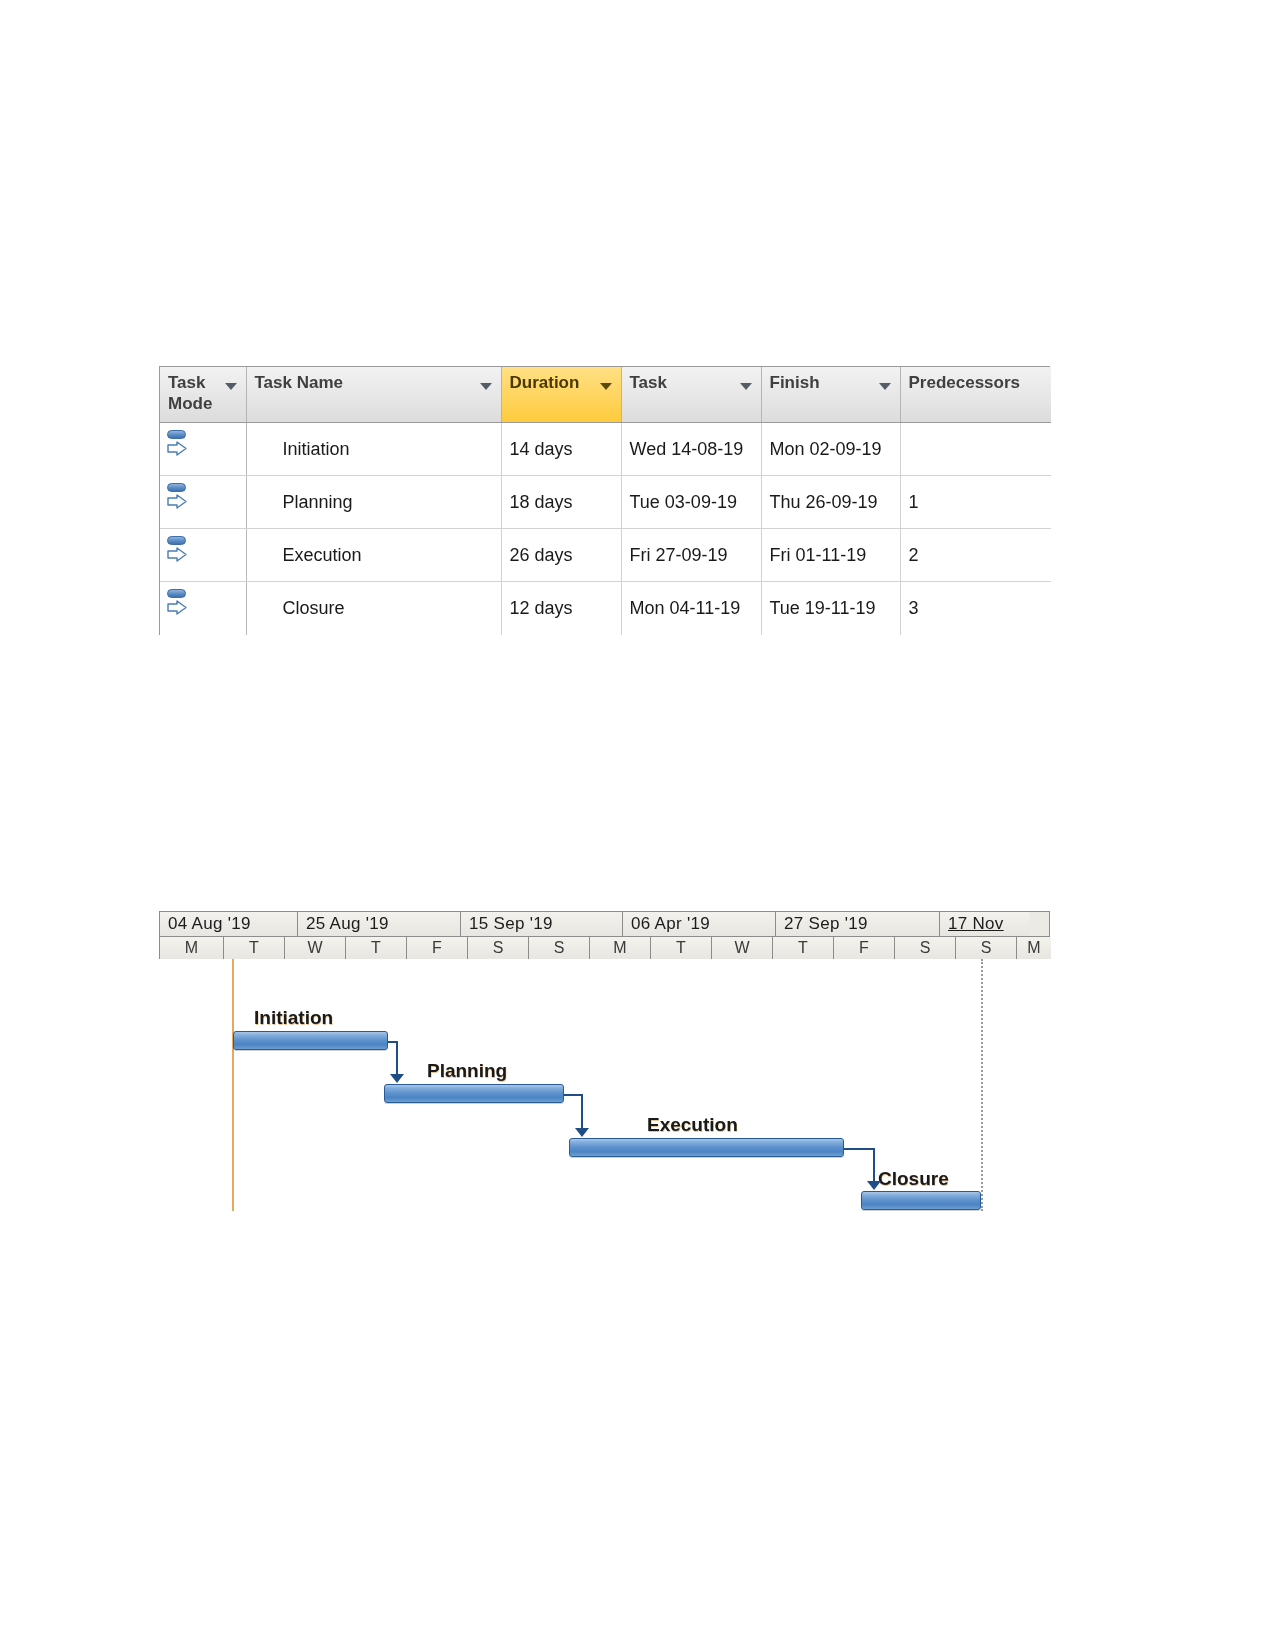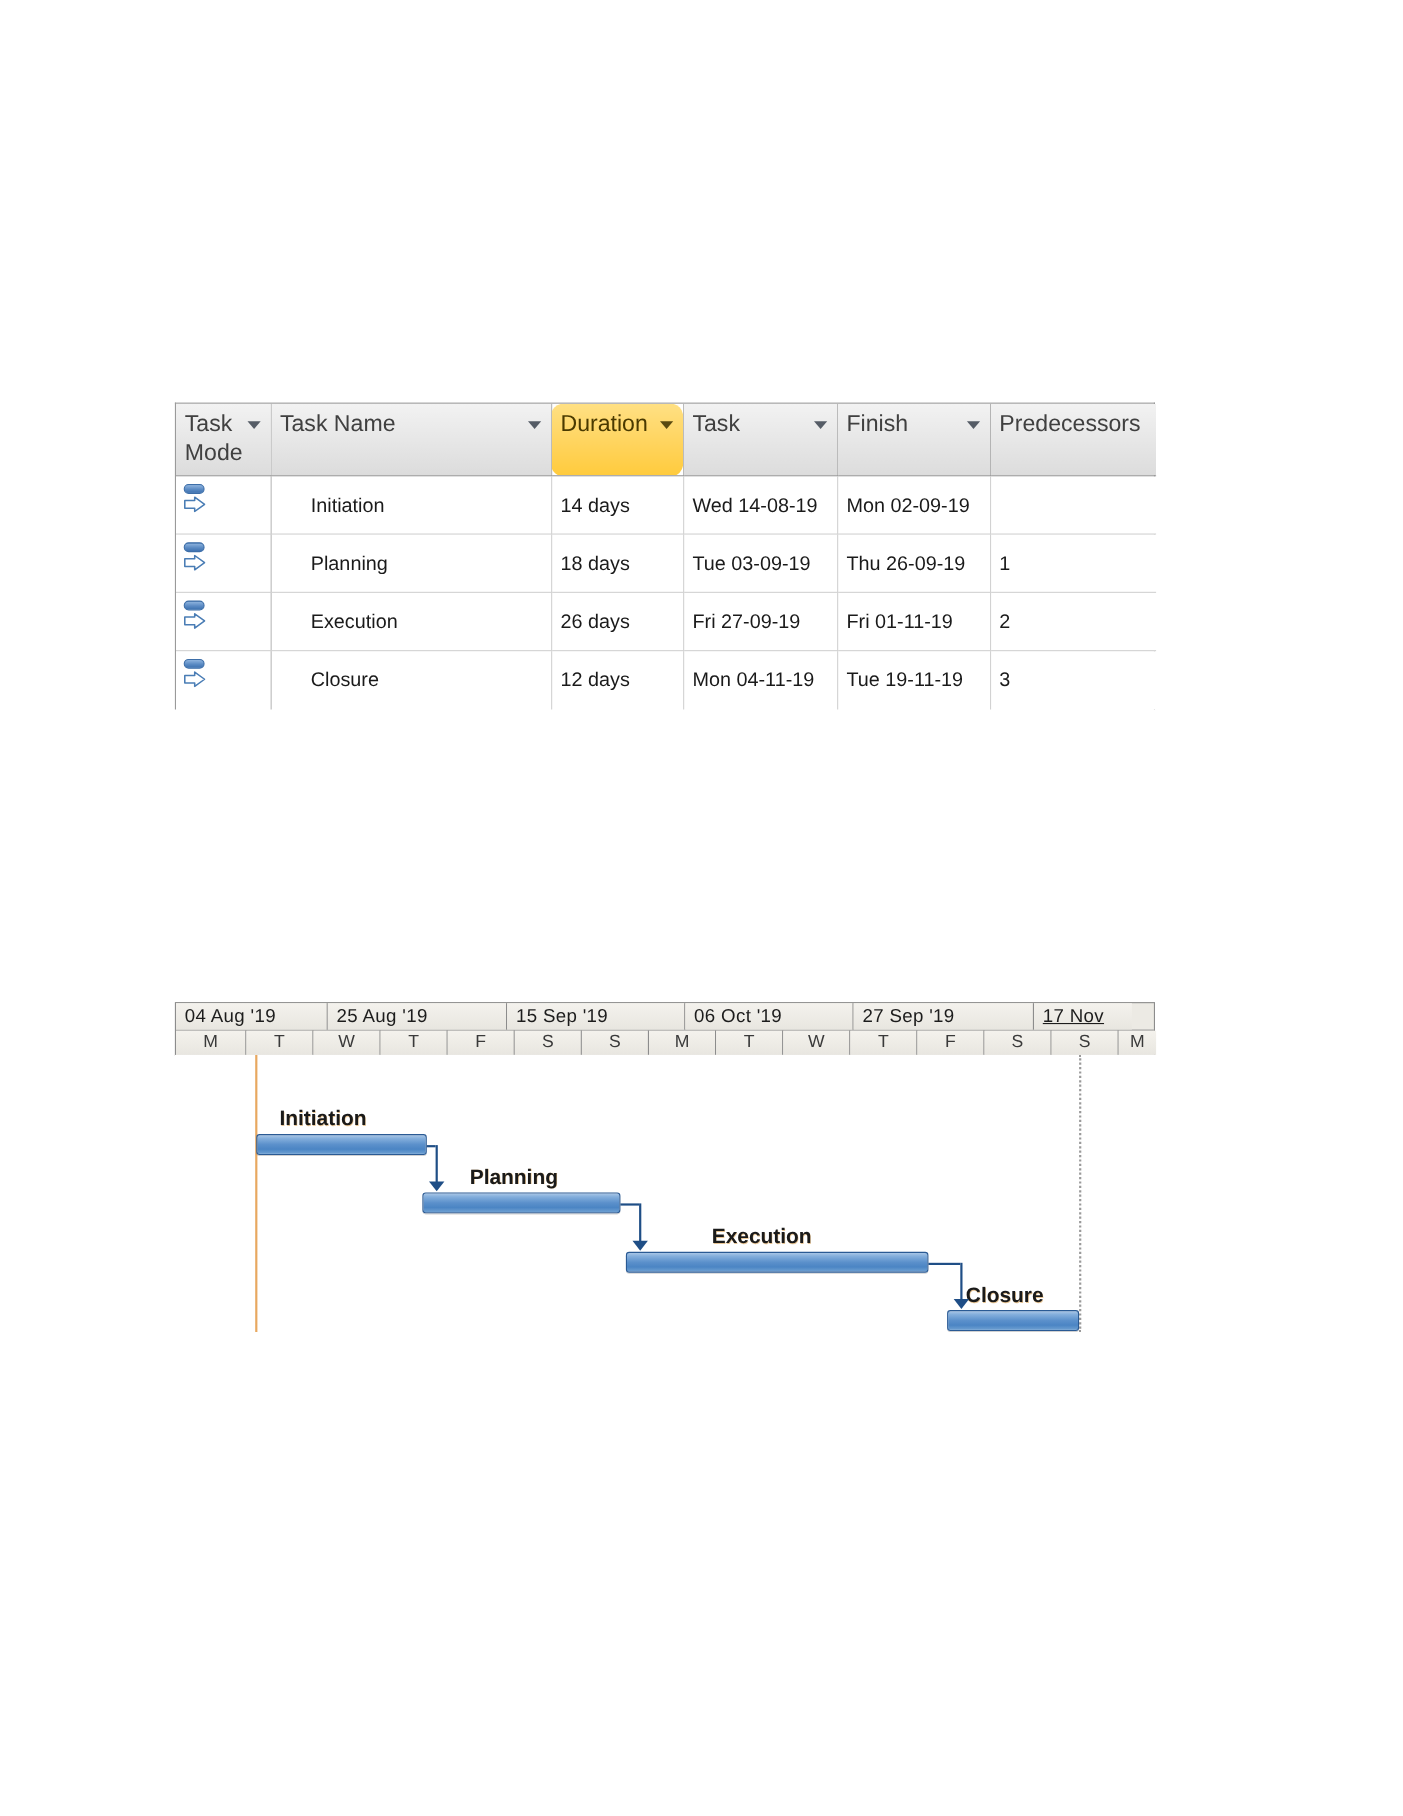--- a/index.html
+++ b/index.html
@@ -44,31 +44,30 @@
   table.task-table col.c-finish { width: 139px; }
   table.task-table col.c-pred   { width: 151px; }
 
   table.task-table thead th {
     background: linear-gradient(to bottom, #f2f2f2 0%, #e6e6e6 55%, #dcdcdc 100%);
     border-right: 1px solid #b4b4b4;
     border-bottom: 1px solid #9a9a9a;
     padding: 6px 8px 8px 8px;
     text-align: left;
     vertical-align: top;
-    font-weight: normal;
-    font-size: 21px;
+    font-weight: bold;
+    font-size: 17px;
     color: #404040;
     height: 44px;
     position: relative;
     box-sizing: border-box;
   }
   table.task-table thead th.dur-head {
     background: linear-gradient(to bottom, #ffe083 0%, #ffd45e 55%, #ffcb3d 100%);
     color: #4a3a00;
-    border-radius: 11px;
   }
   table.task-table thead th:last-child { border-right: none; }
 
   .hdr-label { display:block; line-height: 1.22; }
 
   .filter-arrow {
     position: absolute;
     right: 9px;
     top: 16px;
     width: 0; height: 0;
@@ -343,21 +342,21 @@
     </table>
   </div>
 
   <div class="gantt">
 
     <div class="gantt-head">
       <div class="tier tier-top" id="tier-top">
           <div class="tcell" style="width: 138px;">04 Aug '19</div>
           <div class="tcell" style="width: 163px;">25 Aug '19</div>
           <div class="tcell" style="width: 162px;">15 Sep '19</div>
-          <div class="tcell" style="width: 153px;">06 Oct '19</div>
+          <div class="tcell" style="width: 153px;">06 Apr '19</div>
           <div class="tcell" style="width: 164px;">27 Sep '19</div>
           <div class="tcell" style="width: 89px; text-decoration: underline;">17 Nov</div>
         </div>
       <div class="tier tier-bot" id="tier-bot">
           <div class="tcell" style="width: 64px;">M</div>
           <div class="tcell" style="width: 61px;">T</div>
           <div class="tcell" style="width: 61px;">W</div>
           <div class="tcell" style="width: 61px;">T</div>
           <div class="tcell" style="width: 61px;">F</div>
           <div class="tcell" style="width: 61px;">S</div>

